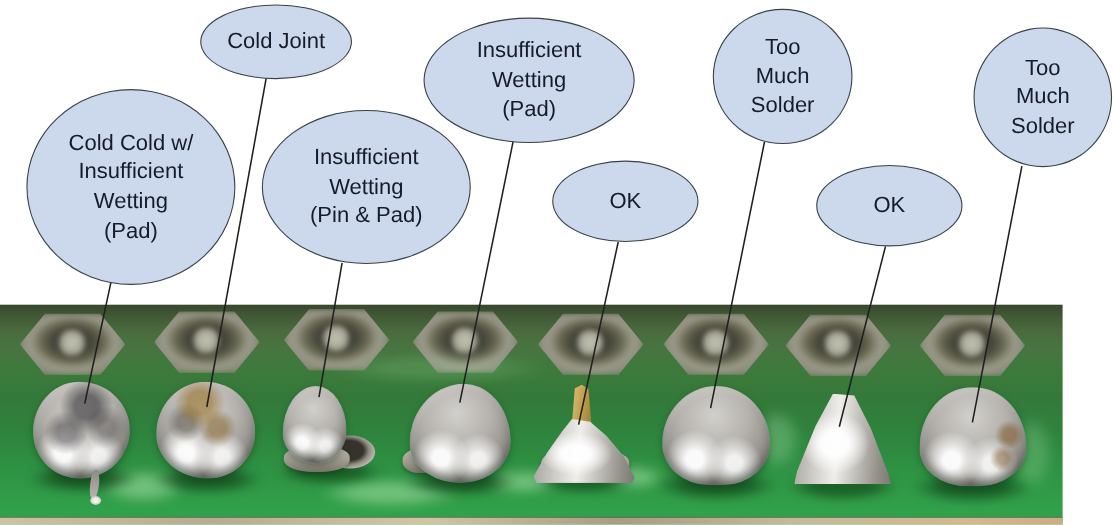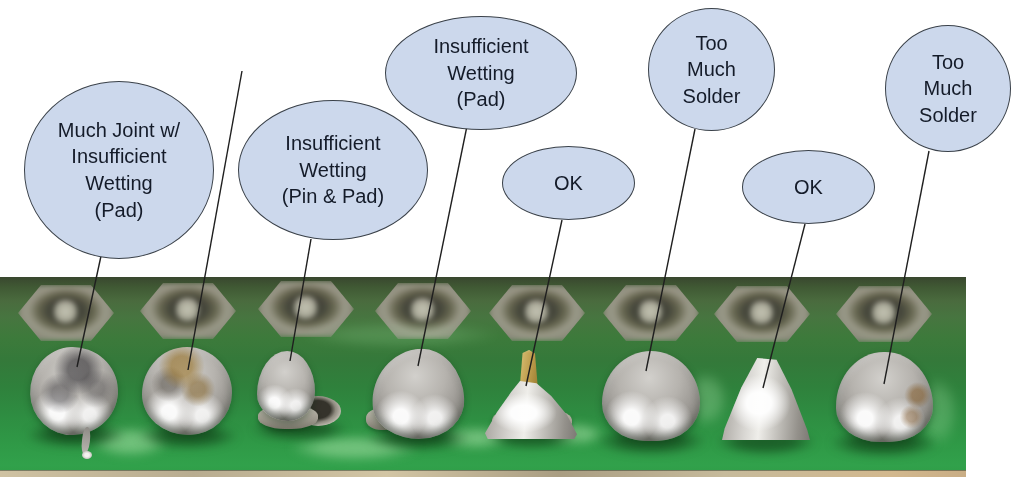--- a/index.html
+++ b/index.html
@@ -165,24 +165,27 @@
     <line x1="242" y1="71" x2="188" y2="370"></line>
     <line x1="311" y1="239" x2="290" y2="361"></line>
     <line x1="467" y1="126" x2="418" y2="366"></line>
     <line x1="562" y1="220" x2="526" y2="386"></line>
     <line x1="695" y1="129" x2="646" y2="371"></line>
     <line x1="805" y1="224" x2="763" y2="388"></line>
     <line x1="929" y1="151" x2="884" y2="384"></line>
   </svg>
 
   <div class="callout" style="left:24px;top:81px;width:190px;height:178px">
-    <span>Much Joint w/
+    <span>Cold Cold w/
 Insufficient
 Wetting
 (Pad)</span>
+  </div>
+  <div class="callout" style="left:182px;top:4px;width:138px;height:68px">
+    <span>Cold Joint</span>
   </div>
   <div class="callout" style="left:238px;top:100px;width:190px;height:140px">
     <span>Insufficient
 Wetting
 (Pin &amp; Pad)</span>
   </div>
   <div class="callout" style="left:385px;top:16px;width:192px;height:114px">
     <span>Insufficient
 Wetting
 (Pad)</span>

